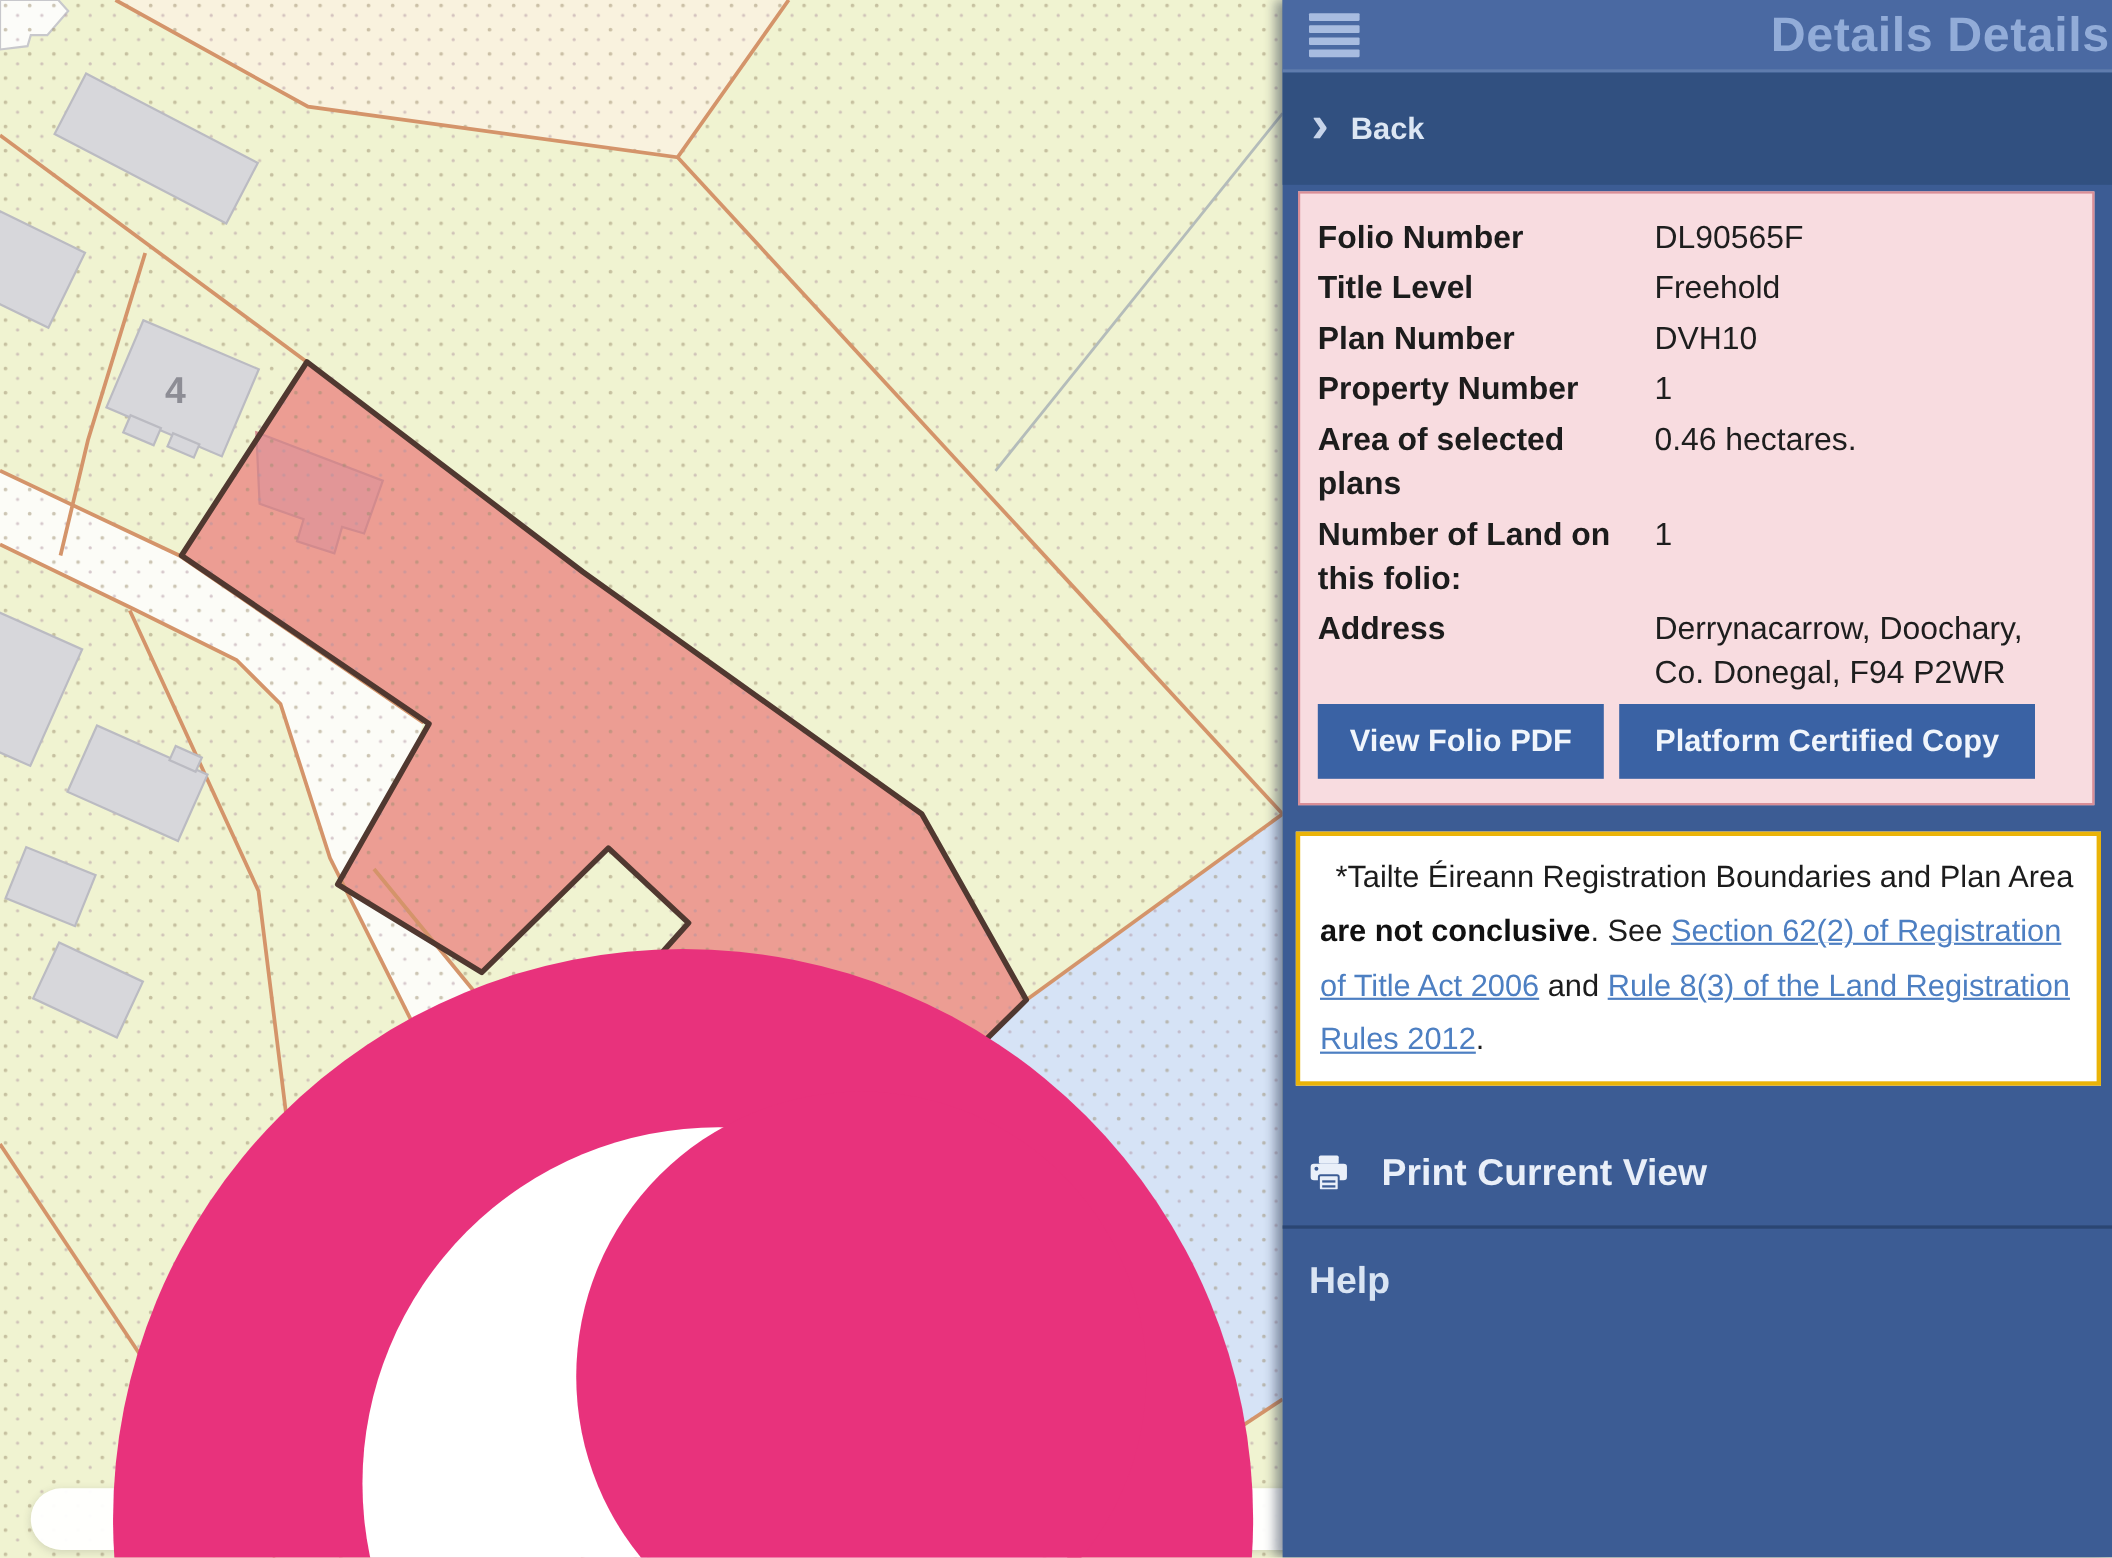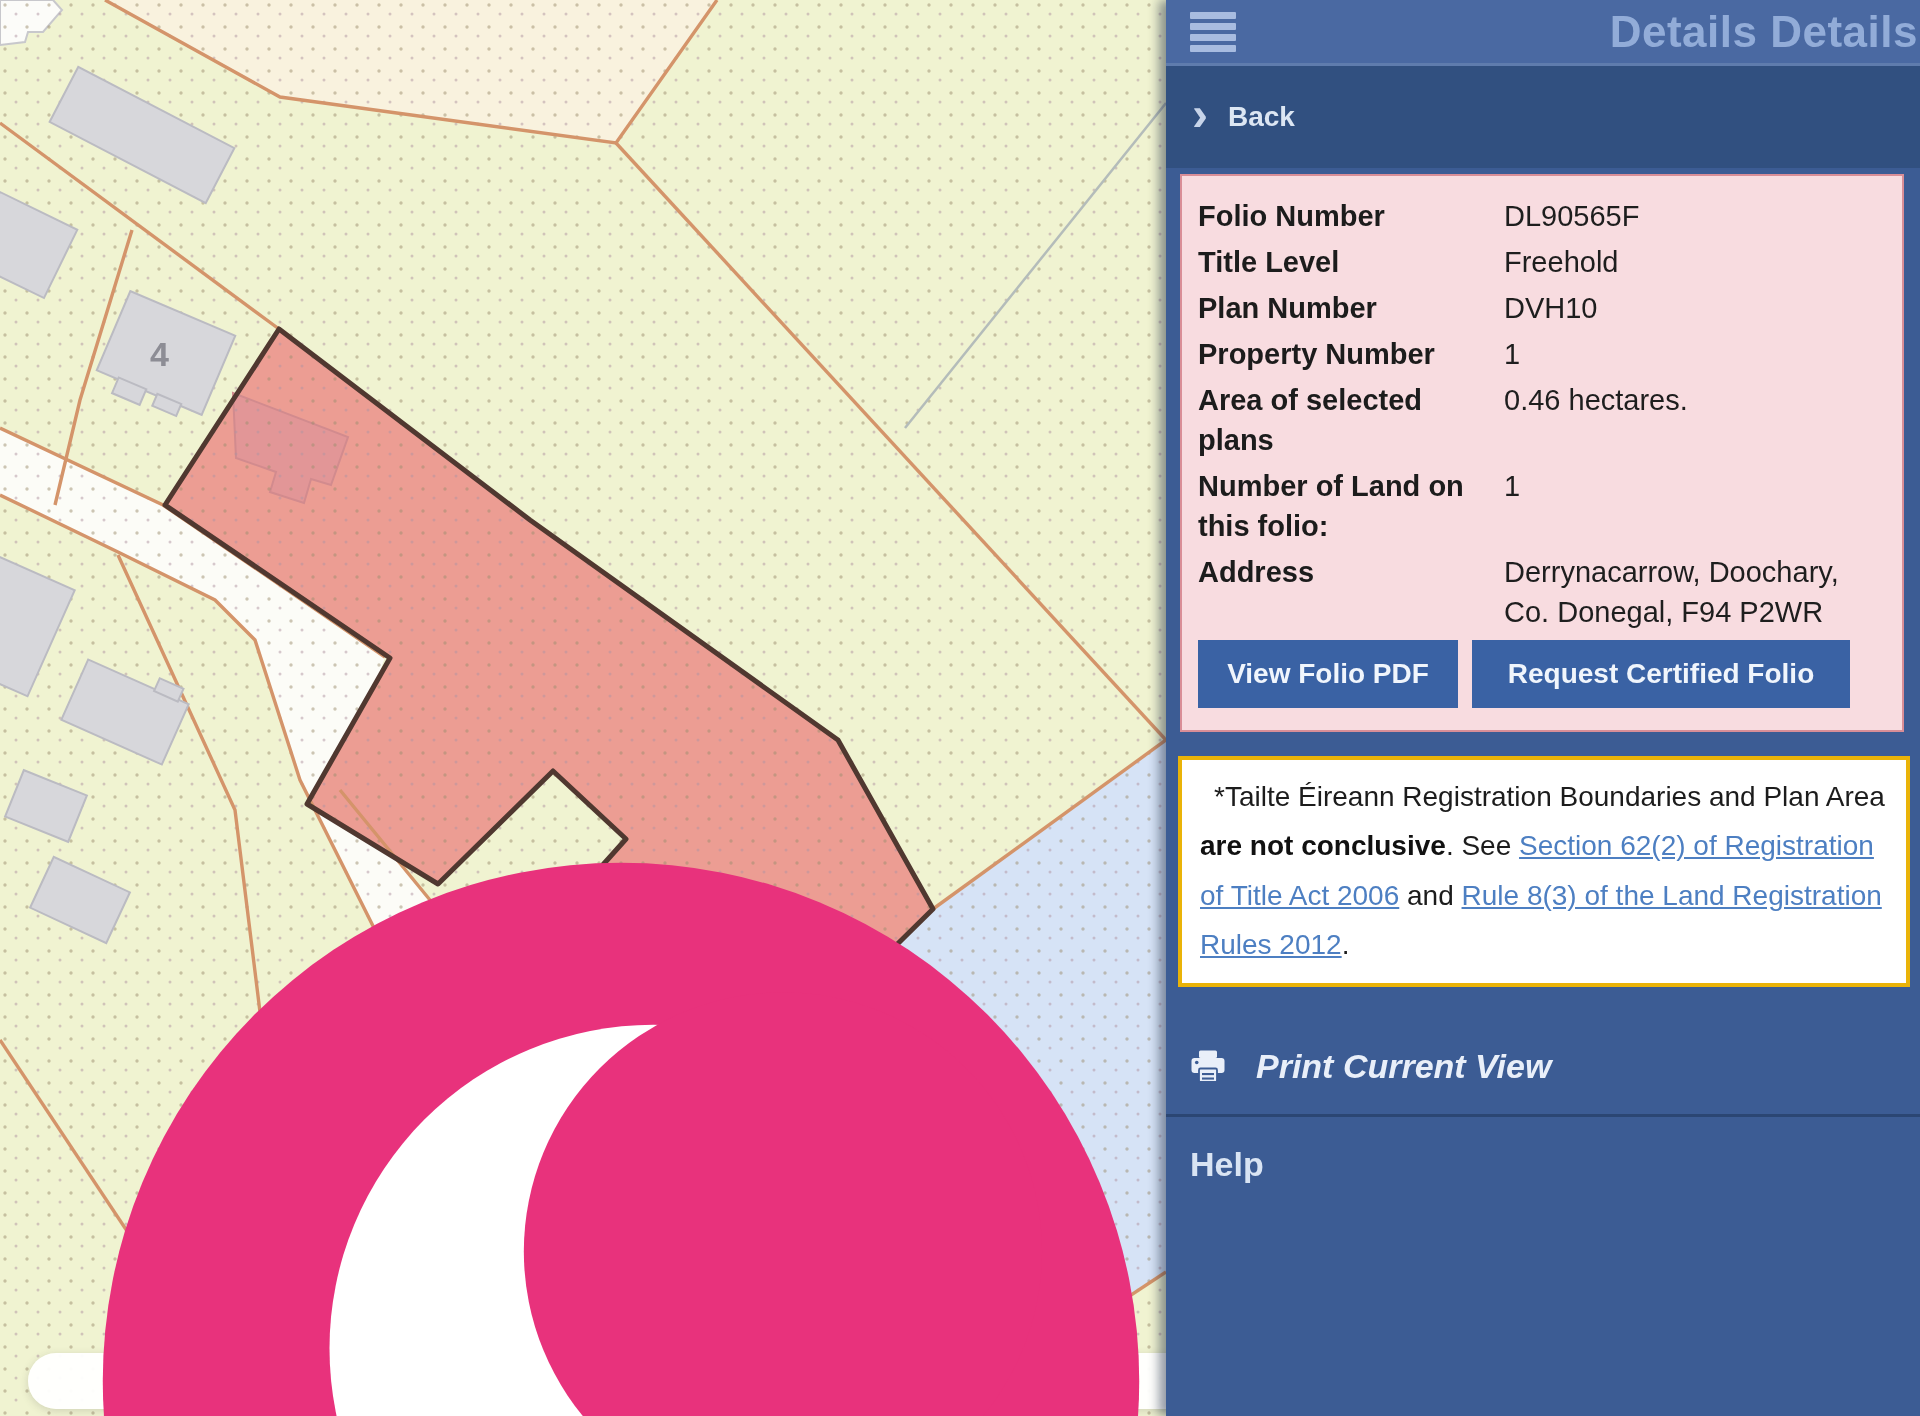--- a/index.html
+++ b/index.html
@@ -61,21 +61,21 @@
     padding: 12px 18px 14px 18px; font-size: 28px; line-height: 1.76; color: #1c1c1c;
     text-indent: 14px;
   }
   .disclaimer b { color: #111; }
   .disclaimer a { color: #4d7fc2; text-decoration: underline; cursor: pointer; }
 
   .print-row {
     margin-top: 32px; height: 98px; border-bottom: 3px solid #2b4673;
     display: flex; align-items: center; gap: 30px; padding-left: 24px; cursor: pointer;
   }
-  .print-label { color: #e9eff9; font-size: 34px; font-weight: 600; font-style: italic; }
+  .print-label { color: #e9eff9; font-size: 34px; font-weight: 600; }
   .help-row { padding: 28px 16px 0 24px; cursor: pointer; }
   .help-label { color: #d9e4f3; font-size: 34px; font-weight: 600; }
 </style>
 </head>
 <body>
 
 <div class="map-area">
   <svg viewBox="0 0 1166 1416">
     <defs>
       <pattern id="dots" width="22" height="22" patternUnits="userSpaceOnUse">
@@ -203,21 +203,21 @@
       <span class="field-label">Number of Land on this folio:</span>
       <span class="field-value">1</span>
     </div>
     <div class="field-row">
       <span class="field-label">Address</span>
       <span class="field-value">Derrynacarrow, Doochary, Co. Donegal, F94 P2WR</span>
     </div>
 
     <div class="panel-buttons">
       <button class="panel-btn btn-view">View Folio PDF</button>
-      <button class="panel-btn btn-request">Request Certified Folio</button>
+      <button class="panel-btn btn-request">Platform Certified Copy</button>
     </div>
   </div>
 
   <div class="disclaimer" id="disclaimer"><span>*Tailte Éireann Registration Boundaries and Plan Area </span><b>are not conclusive</b><span>. See </span><a>Section 62(2) of Registration of Title Act 2006</a><span> and </span><a>Rule 8(3) of the Land Registration Rules 2012</a><span>.</span></div>
 
   <div class="print-row">
     <span style="display:inline-flex;">
       <svg width="36" height="34" viewBox="0 0 24 22">
         <rect x="6" y="0" width="12" height="5" rx="1" fill="#e9eff9"></rect>
         <rect x="1" y="5" width="22" height="10" rx="2" fill="#e9eff9"></rect>

